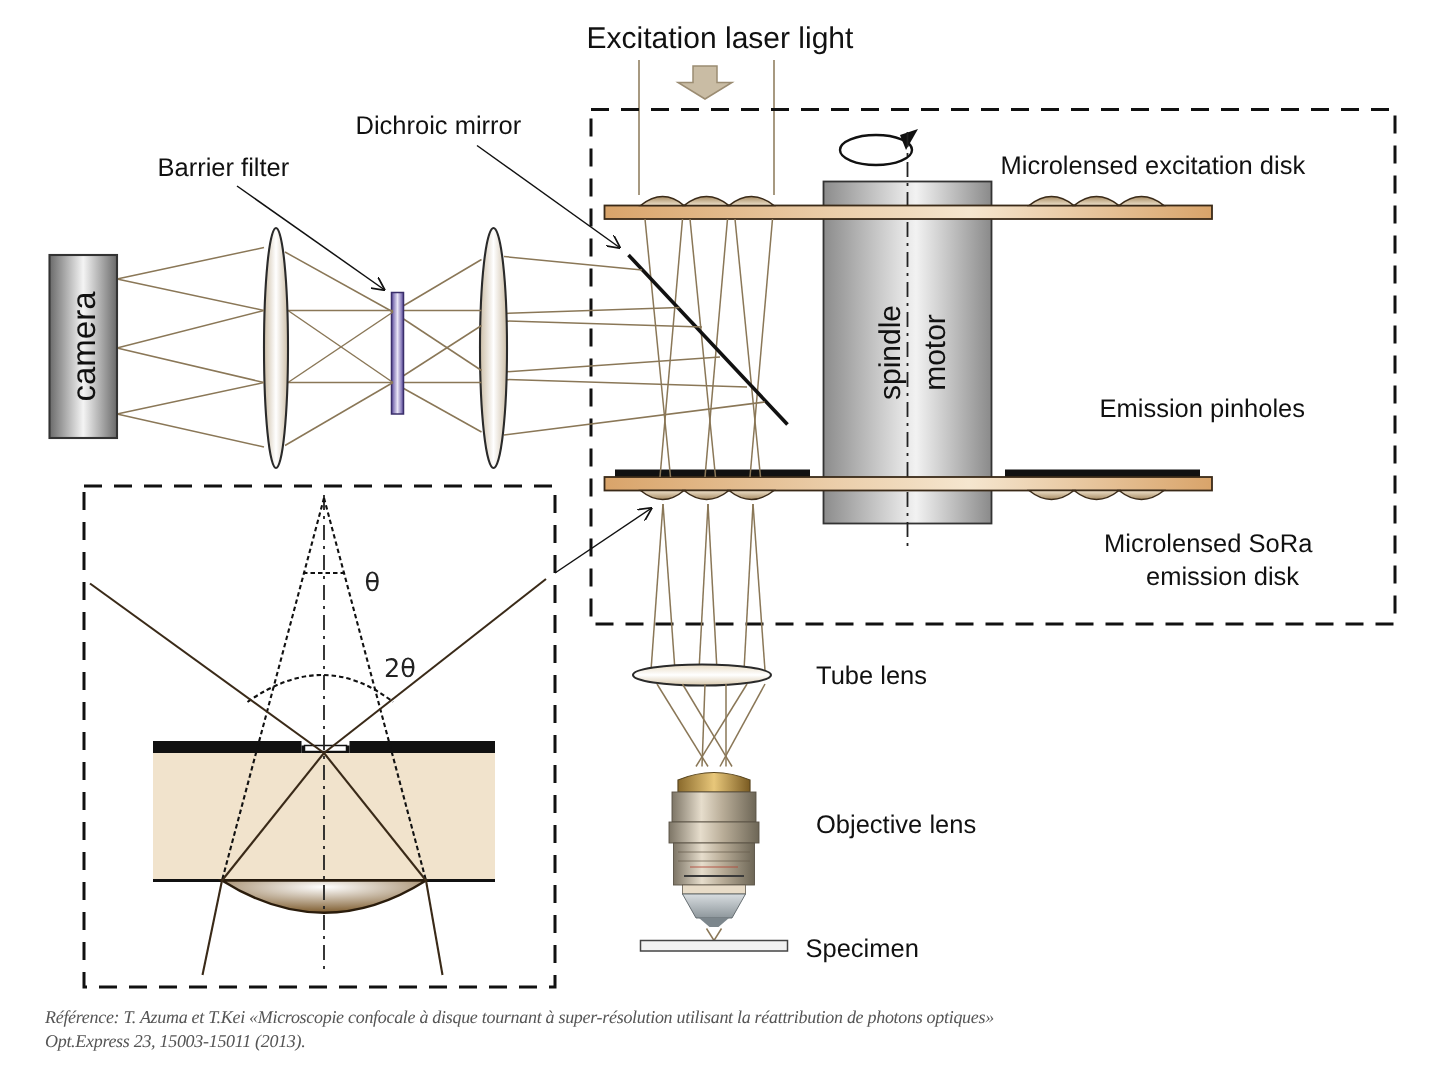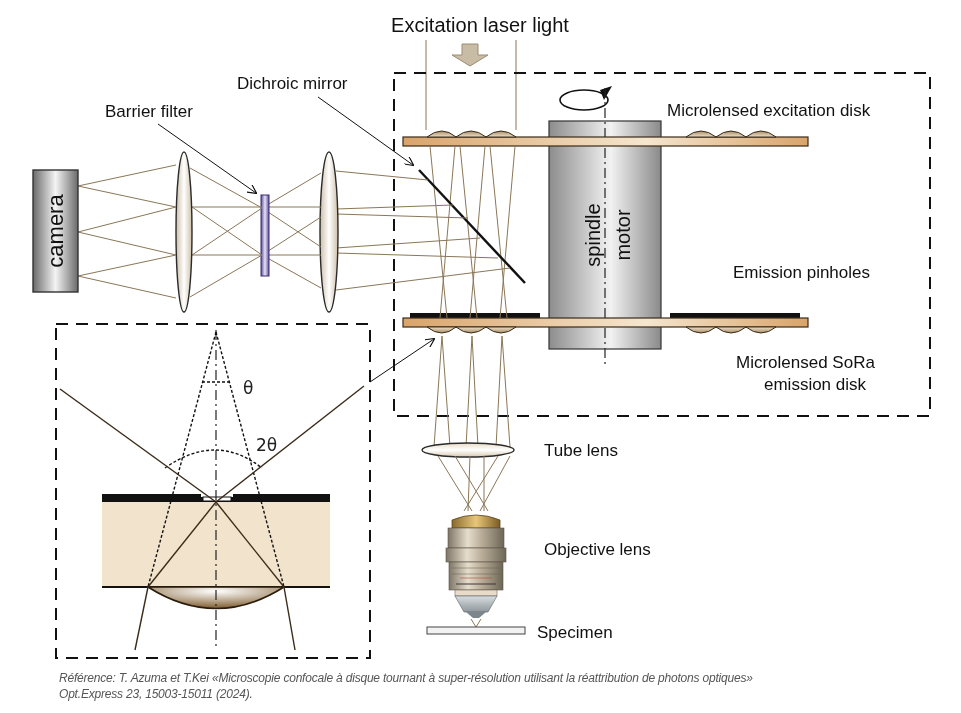--- a/index.html
+++ b/index.html
@@ -5,21 +5,21 @@
   html, body { margin: 0; padding: 0; background: #ffffff; }
   body { width: 961px; height: 713px; position: relative; overflow: hidden; font-family: "Liberation Sans", sans-serif; }
   #diagram { position: absolute; left: 0; top: 0; width: 961px; height: 660px; }
   .lbl { font-family: "Liberation Sans", sans-serif; font-size: 17px; fill: #111; }
   .lbl-big { font-family: "Liberation Sans", sans-serif; font-size: 20px; fill: #111; }
   .greek { font-family: "DejaVu Sans", sans-serif; font-size: 17px; fill: #222; }
   .ray { stroke: #8a7757; stroke-width: 1; fill: none; }
   .ray-dark { stroke: #3a2a18; stroke-width: 1.4; fill: none; }
   .dash-box { stroke: #111; stroke-width: 2; fill: none; stroke-dasharray: 12 8; }
   .axis { stroke: #222; stroke-width: 1.2; stroke-dasharray: 10 4 2 4; fill: none; }
-  .caption { position: absolute; left: 30px; top: 670px; font-family: Liberation Sans, sans-serif; font-style: italic; font-size: 12px; color: #555; line-height: 16px; letter-spacing: -0.2px; margin-left: 29px; }
+  .caption { position: absolute; left: 30px; top: 670px; font-family: Liberation Serif, serif; font-style: italic; font-size: 12px; color: #555; line-height: 16px; letter-spacing: -0.2px; }
 </style>
 </head>
 <body>
 
 <svg id="diagram" viewBox="0 0 961 660" xmlns="http://www.w3.org/2000/svg">
   <defs>
     <linearGradient id="gCam" x1="0" x2="1" y1="0" y2="0">
       <stop offset="0" stop-color="#6a6a6a"></stop>
       <stop offset="0.5" stop-color="#f4f4f4"></stop>
       <stop offset="1" stop-color="#6a6a6a"></stop>
@@ -259,14 +259,14 @@
     <line class="ray-dark" x1="216" y1="502" x2="284" y2="587"></line>
     <line class="ray-dark" x1="148" y1="587" x2="135" y2="650"></line>
     <line class="ray-dark" x1="284" y1="587" x2="295" y2="650"></line>
   </g>
   <text class="greek" x="243" y="394">θ</text>
   <text class="greek" x="256" y="451">2θ</text>
 </svg>
 
 <div class="caption">
   <div>Référence: T. Azuma et T.Kei «Microscopie confocale à disque tournant à super-résolution utilisant la réattribution de photons optiques»</div>
-  <div>Opt.Express 23, 15003-15011 (2024).</div>
+  <div>Opt.Express 23, 15003-15011 (2013).</div>
 </div>
 
 </body></html>

